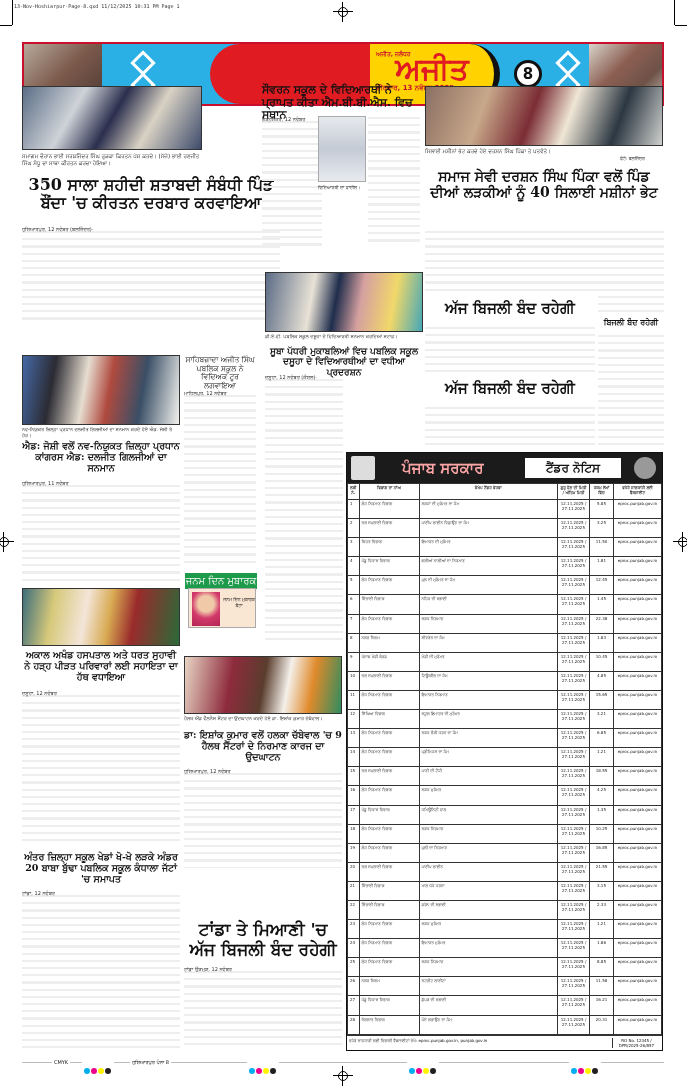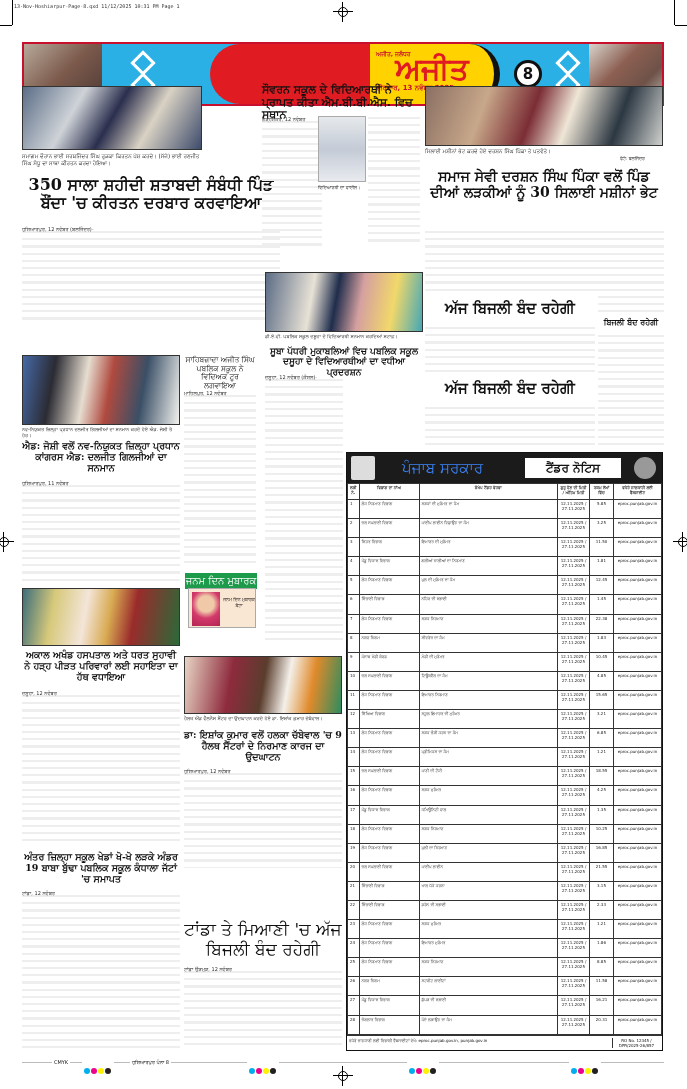--- a/index.html
+++ b/index.html
@@ -26,21 +26,21 @@
 .ph-e{background:linear-gradient(100deg,#3d6e7a,#d7c97a 20%,#f3e5d8 40%,#d8aa52 55%,#9a2b2b 70%,#2a6a39)}
 .ph-f{background:linear-gradient(100deg,#e8d5c5,#8e2b3d 30%,#5a3d2d 50%,#f4f0ea 65%,#e08a2b 80%,#2f8c5f)}
 .headline{font-weight:bold;text-align:center;color:#111;line-height:1.15;font-family:"DejaVu Serif",serif}
 .caption{font-size:5.5px;line-height:7px;color:#222}
 .body-text{font-size:5px;line-height:7.2px;color:#333;text-align:justify;column-gap:6px}
 .greenbox{background:#1e9a4b;color:#fff;text-align:center;font-size:10px;padding:2px 0}
 .bdaybox{background:#f9e6d3;border:1px solid #aaa}
 .tender{left:346px;top:452px;width:317px;border:1px solid #111}
 .tender-head{height:30px;background:#1b1b1b;position:relative}
 .tender-head .emblem{position:absolute;left:4px;top:3px;width:24px;height:24px;background:#ddd;border-radius:2px}
-.tender-head .gov{position:absolute;left:55px;top:6px;color:#3b82f6;font-size:15px;font-weight:normal}
+.tender-head .gov{position:absolute;left:55px;top:6px;color:#fca5a5;font-size:15px;font-weight:bold}
 .tender-head .notice{position:absolute;left:178px;top:5px;width:96px;height:20px;background:#fff;color:#111;font-size:12px;text-align:center;line-height:20px;font-weight:bold}
 .tender-head .seal{position:absolute;right:6px;top:4px;width:22px;height:22px;border-radius:50%;background:#999}
 table.tt{width:100%;border-collapse:collapse;font-size:4px}
 table.tt th,table.tt td{border:1px solid #333;padding:1px 2px;vertical-align:top;line-height:5px;color:#222}
 table.tt th{font-size:4px;text-align:center;height:16px}
 table.tt td{height:19.1px}
 .tfoot{font-size:4px;line-height:5px;padding:2px}
 .colorbar{top:1059px;left:22px;width:642px;height:8px}
 .dot{display:inline-block;width:6px;height:6px;border-radius:50%;margin-right:1px}
 .reg{width:20px;height:20px}
@@ -94,21 +94,21 @@
 
 <div class="abs headline" style="left:262px;top:84px;width:160px;font-size:11px;text-align:left">ਸੌਵਰਨ ਸਕੂਲ ਦੇ ਵਿਦਿਆਰਥੀ ਨੇ ਪ੍ਰਾਪਤ ਕੀਤਾ ਐਮ.ਬੀ.ਬੀ.ਐਸ. ਵਿਚ ਸਥਾਨ</div>
 <div class="abs body-text" style="left:262px;top:116px;width:60px;height:130px;background:repeating-linear-gradient(180deg,transparent 0 5px,#eee 5px 7.2px)"><span>ਗੜ੍ਹਸ਼ੰਕਰ, 12 ਨਵੰਬਰ</span></div>
 <div class="abs photo" style="left:318px;top:116px;width:48px;height:66px;background:linear-gradient(180deg,#e6e9ec,#c4cbd6 50%,#e8eaef);border-color:#aaa"></div>
 <div class="abs caption" style="left:318px;top:184px;width:50px;font-size:4.5px">ਵਿਦਿਆਰਥੀ ਦਾ ਫਾਈਲ।</div>
 <div class="abs body-text" style="left:368px;top:112px;width:52px;height:130px;background:repeating-linear-gradient(180deg,transparent 0 5px,#eee 5px 7.2px)"></div>
 
 <div class="abs photo ph-b" style="left:425px;top:86px;width:238px;height:60px"></div>
 <div class="abs caption" style="left:425px;top:148px;width:200px">ਸਿਲਾਈ ਮਸ਼ੀਨਾਂ ਭੇਟ ਕਰਦੇ ਹੋਏ ਦਰਸ਼ਨ ਸਿੰਘ ਪਿੰਕਾ ਤੇ ਪਤਵੰਤੇ।</div>
 <div class="abs caption" style="left:620px;top:155px;font-size:4.5px">ਫੋਟੋ: ਬਲਜਿੰਦਰ</div>
-<div class="abs headline" style="left:425px;top:168px;width:238px;font-size:14px">ਸਮਾਜ ਸੇਵੀ ਦਰਸ਼ਨ ਸਿੰਘ ਪਿੰਕਾ ਵਲੋਂ ਪਿੰਡ ਦੀਆਂ ਲੜਕੀਆਂ ਨੂੰ 30 ਸਿਲਾਈ ਮਸ਼ੀਨਾਂ ਭੇਟ</div>
+<div class="abs headline" style="left:425px;top:168px;width:238px;font-size:14px">ਸਮਾਜ ਸੇਵੀ ਦਰਸ਼ਨ ਸਿੰਘ ਪਿੰਕਾ ਵਲੋਂ ਪਿੰਡ ਦੀਆਂ ਲੜਕੀਆਂ ਨੂੰ 40 ਸਿਲਾਈ ਮਸ਼ੀਨਾਂ ਭੇਟ</div>
 <div class="abs body-text" style="left:425px;top:226px;width:238px;height:70px;column-count:3;background:repeating-linear-gradient(180deg,transparent 0 5px,#eee 5px 7.2px)"></div>
 
 <div class="abs headline" style="left:425px;top:300px;width:170px;font-size:15px">ਅੱਜ ਬਿਜਲੀ ਬੰਦ ਰਹੇਗੀ</div>
 <div class="abs body-text" style="left:425px;top:322px;width:170px;height:52px;column-count:2;background:repeating-linear-gradient(180deg,transparent 0 5px,#eee 5px 7.2px)"></div>
 
 <div class="abs headline" style="left:425px;top:380px;width:170px;font-size:15px">ਅੱਜ ਬਿਜਲੀ ਬੰਦ ਰਹੇਗੀ</div>
 <div class="abs body-text" style="left:425px;top:402px;width:170px;height:44px;column-count:2;background:repeating-linear-gradient(180deg,transparent 0 5px,#eee 5px 7.2px)"></div>
 
 <div class="abs headline" style="left:598px;top:318px;width:66px;font-size:8px">ਬਿਜਲੀ ਬੰਦ ਰਹੇਗੀ</div>
 <div class="abs body-text" style="left:598px;top:330px;width:66px;height:116px;background:repeating-linear-gradient(180deg,transparent 0 5px,#eee 5px 7.2px)"></div>
@@ -135,24 +135,24 @@
 
 <div class="abs photo ph-e" style="left:22px;top:588px;width:158px;height:58px"></div>
 <div class="abs headline" style="left:22px;top:650px;width:158px;font-size:9.5px">ਅਕਾਲ ਅਖੰਡ ਹਸਪਤਾਲ ਅਤੇ ਧਰਤ ਸੁਹਾਵੀ ਨੇ ਹੜ੍ਹ ਪੀੜਤ ਪਰਿਵਾਰਾਂ ਲਈ ਸਹਾਇਤਾ ਦਾ ਹੱਥ ਵਧਾਇਆ</div>
 <div class="abs body-text" style="left:22px;top:690px;width:158px;height:152px;column-count:2;background:repeating-linear-gradient(180deg,transparent 0 5px,#eee 5px 7.2px)"><span>ਦਸੂਹਾ, 12 ਨਵੰਬਰ</span></div>
 
 <div class="abs photo ph-f" style="left:184px;top:656px;width:158px;height:58px"></div>
 <div class="abs caption" style="left:184px;top:716px;width:158px;font-size:4.8px;line-height:6px">ਹੈਲਥ ਐਂਡ ਵੈੱਲਨੈਸ ਸੈਂਟਰ ਦਾ ਉਦਘਾਟਨ ਕਰਦੇ ਹੋਏ ਡਾ. ਇਸ਼ਾਂਕ ਕੁਮਾਰ ਚੱਬੇਵਾਲ।</div>
 <div class="abs headline" style="left:184px;top:730px;width:158px;font-size:9.5px">ਡਾ: ਇਸ਼ਾਂਕ ਕੁਮਾਰ ਵਲੋਂ ਹਲਕਾ ਚੱਬੇਵਾਲ 'ਚ 9 ਹੈਲਥ ਸੈਂਟਰਾਂ ਦੇ ਨਿਰਮਾਣ ਕਾਰਜ ਦਾ ਉਦਘਾਟਨ</div>
 <div class="abs body-text" style="left:184px;top:768px;width:158px;height:100px;column-count:2;background:repeating-linear-gradient(180deg,transparent 0 5px,#eee 5px 7.2px)"><span>ਹੁਸ਼ਿਆਰਪੁਰ, 12 ਨਵੰਬਰ</span></div>
 
-<div class="abs headline" style="left:22px;top:852px;width:158px;font-size:9.5px">ਅੰਤਰ ਜ਼ਿਲ੍ਹਾ ਸਕੂਲ ਖੇਡਾਂ ਖੋ-ਖੋ ਲੜਕੇ ਅੰਡਰ 19 ਬਾਬਾ ਬੁੱਢਾ ਪਬਲਿਕ ਸਕੂਲ ਕੰਧਾਲਾ ਜੱਟਾਂ 'ਚ ਸਮਾਪਤ</div>
+<div class="abs headline" style="left:22px;top:852px;width:158px;font-size:9.5px">ਅੰਤਰ ਜ਼ਿਲ੍ਹਾ ਸਕੂਲ ਖੇਡਾਂ ਖੋ-ਖੋ ਲੜਕੇ ਅੰਡਰ 20 ਬਾਬਾ ਬੁੱਢਾ ਪਬਲਿਕ ਸਕੂਲ ਕੰਧਾਲਾ ਜੱਟਾਂ 'ਚ ਸਮਾਪਤ</div>
 <div class="abs body-text" style="left:22px;top:890px;width:158px;height:160px;column-count:2;background:repeating-linear-gradient(180deg,transparent 0 5px,#eee 5px 7.2px)"><span>ਟਾਂਡਾ, 12 ਨਵੰਬਰ</span></div>
 
-<div class="abs headline" style="left:184px;top:920px;width:158px;font-size:17px;font-weight:normal">ਟਾਂਡਾ ਤੇ ਮਿਆਣੀ 'ਚ ਅੱਜ ਬਿਜਲੀ ਬੰਦ ਰਹੇਗੀ</div>
+<div class="abs headline" style="left:184px;top:920px;width:158px;font-size:17px;font-weight:bold">ਟਾਂਡਾ ਤੇ ਮਿਆਣੀ 'ਚ ਅੱਜ ਬਿਜਲੀ ਬੰਦ ਰਹੇਗੀ</div>
 <div class="abs body-text" style="left:184px;top:966px;width:158px;height:84px;column-count:2;background:repeating-linear-gradient(180deg,transparent 0 5px,#eee 5px 7.2px)"><span>ਟਾਂਡਾ ਉੜਮੁੜ, 12 ਨਵੰਬਰ</span></div>
 
 <div class="abs tender">
   <div class="tender-head">
     <div class="emblem"></div>
     <div class="gov">ਪੰਜਾਬ ਸਰਕਾਰ</div>
     <div class="notice">ਟੈਂਡਰ ਨੋਟਿਸ</div>
     <div class="seal"></div>
   </div>
   <table class="tt">

